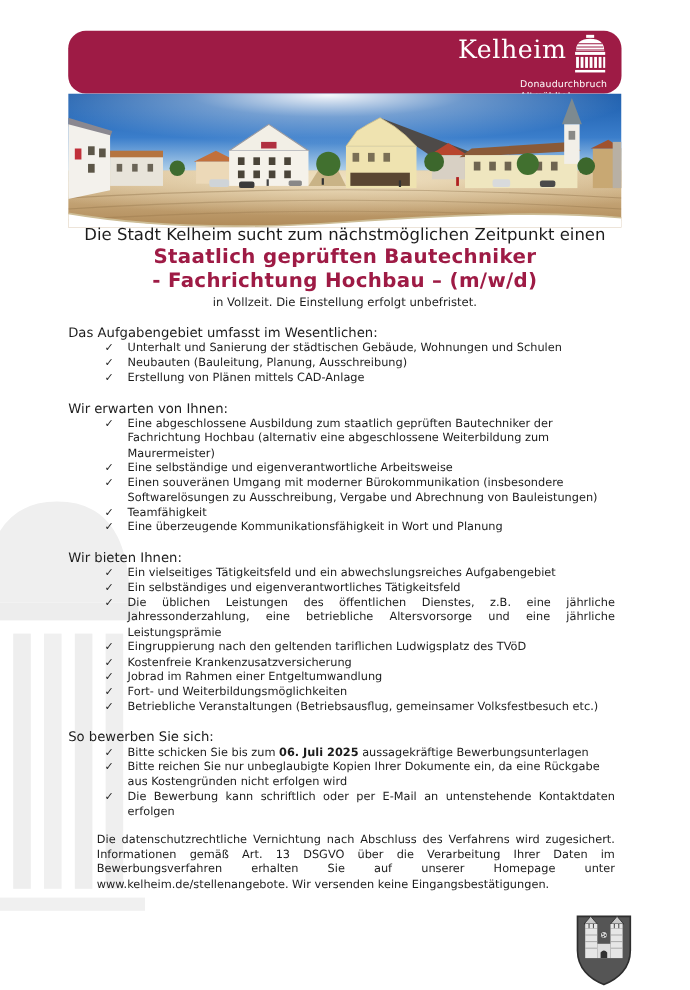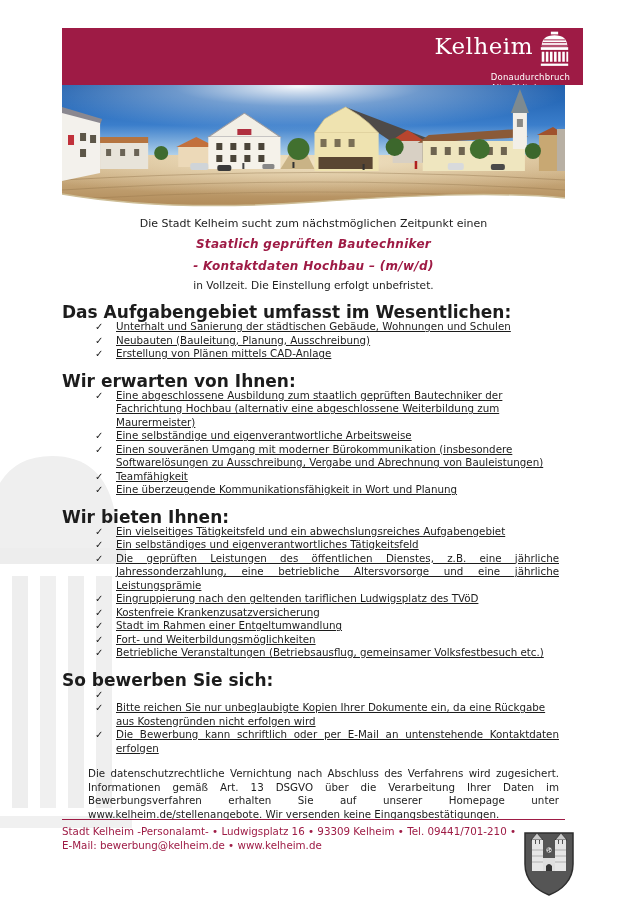--- a/index.html
+++ b/index.html
@@ -14,47 +14,48 @@
   }
   :root{
     --maroon:#9e1b45;
     --text:#1c1c1c;
   }
   .page{position:absolute;inset:0;}
   
   .watermark{position:absolute;left:-28px;top:430px;width:160px;height:410px;opacity:1;pointer-events:none;}
   
   .banner{
-    position:absolute;left:62px;right:44px;top:28px;height:57px;
+    position:absolute;left:62px;right:62px;top:28px;height:57px;
     background:var(--maroon);
+    border-radius:16px;
   }
   .logo{position:absolute;top:6px;right:13px;color:#fff;}
   .logo-main{display:flex;align-items:flex-start;justify-content:flex-end;}
   .logo-word{
     font-family:"DejaVu Serif","Liberation Serif",serif;
     font-size:23px;line-height:24px;letter-spacing:.5px;
   }
   .logo-ico{margin-left:6px;margin-top:-3px;}
   .logo-subs{font-size:8.5px;line-height:10.5px;margin-left:58px;margin-top:1px;letter-spacing:.2px;}
   
   .photo{position:absolute;left:62px;right:62px;top:85px;height:122px;}
   .photo svg{display:block;width:100%;height:100%;}
   
   .content{position:absolute;left:62px;right:62px;top:207px;}
   .center{text-align:center;}
-  .intro-line{font-size:11px;line-height:13px;margin-top:10px;}
+  .intro-line{font-size:15px;line-height:13px;}
   .job-title{
-    color:var(--maroon);font-weight:bold;font-size:12px;line-height:22px;
-    letter-spacing:.3px;margin-top:3px;font-style:italic;
+    color:var(--maroon);font-weight:bold;font-size:18px;line-height:22px;
+    letter-spacing:.3px;margin-top:3px;
   }
   .sub-line{font-size:10.6px;line-height:13px;margin-top:2px;}
-  .sec-heading{font-size:17px;font-weight:bold;margin:13px 0 1px 0;line-height:14px;}
+  .sec-heading{font-size:12px;font-weight:normal;margin:13px 0 1px 0;line-height:14px;}
   .item{display:flex;font-size:10.3px;line-height:13.5px;}
   .check{flex:none;width:21px;margin-left:33px;font-size:10px;color:#222;}
-  .itext{flex:1;padding-right:6px;text-decoration:underline;}
+  .itext{flex:1;padding-right:6px;}
   .justify{text-align:justify;}
   .privacy{
     font-size:10.3px;line-height:13.5px;margin:12px 6px 0 26px;text-align:justify;
   }
   
   .footer{
     position:absolute;left:62px;right:62px;top:819px;
     border-top:1.5px solid var(--maroon);
     color:var(--maroon);
     font-size:10.3px;line-height:14px;padding-top:4px;
@@ -217,21 +218,21 @@
       <rect x="180" y="78" width="2" height="6" fill="#444"></rect>
 
       <path d="M0,109 C70,121 150,124 250,117 C340,111 430,106 502,113 L502,122 L0,122 Z" fill="#ffffff"></path>
       <path d="M0,109 C70,121 150,124 250,117 C340,111 430,106 502,113" fill="none" stroke="#cdbd96" stroke-width="1.5"></path>
     </svg>
   </div>
 
   <div class="content">
     <div class="center intro-line">Die Stadt Kelheim sucht zum nächstmöglichen Zeitpunkt einen</div>
     <div class="center job-title">Staatlich geprüften Bautechniker</div>
-    <div class="center job-title" style="margin-top:0;">- Kontaktdaten Hochbau – (m/w/d)</div>
+    <div class="center job-title" style="margin-top:0;">- Fachrichtung Hochbau – (m/w/d)</div>
     <div class="center sub-line">in Vollzeit. Die Einstellung erfolgt unbefristet.</div>
 
     <div class="sec-heading">Das Aufgabengebiet umfasst im Wesentlichen:</div>
     <div class="item">
       <span class="check">✓</span>
       <span class="itext">Unterhalt und Sanierung der städtischen Gebäude, Wohnungen und Schulen</span>
     </div>
     <div class="item">
       <span class="check">✓</span>
       <span class="itext">Neubauten (Bauleitung, Planung, Ausschreibung)</span>
@@ -267,63 +268,60 @@
     <div class="item">
       <span class="check">✓</span>
       <span class="itext">Ein vielseitiges Tätigkeitsfeld und ein abwechslungsreiches Aufgabengebiet</span>
     </div>
     <div class="item">
       <span class="check">✓</span>
       <span class="itext">Ein selbständiges und eigenverantwortliches Tätigkeitsfeld</span>
     </div>
     <div class="item">
       <span class="check">✓</span>
-      <span class="itext justify">Die geprüften Leistungen des öffentlichen Dienstes, z.B. eine jährliche Jahressonderzahlung, eine betriebliche Altersvorsorge und eine jährliche Leistungsprämie</span>
+      <span class="itext justify">Die üblichen Leistungen des öffentlichen Dienstes, z.B. eine jährliche Jahressonderzahlung, eine betriebliche Altersvorsorge und eine jährliche Leistungsprämie</span>
     </div>
     <div class="item">
       <span class="check">✓</span>
       <span class="itext">Eingruppierung nach den geltenden tariflichen Ludwigsplatz des TVöD</span>
     </div>
     <div class="item">
       <span class="check">✓</span>
       <span class="itext">Kostenfreie Krankenzusatzversicherung</span>
     </div>
     <div class="item">
       <span class="check">✓</span>
-      <span class="itext">Stadt im Rahmen einer Entgeltumwandlung</span>
+      <span class="itext">Jobrad im Rahmen einer Entgeltumwandlung</span>
     </div>
     <div class="item">
       <span class="check">✓</span>
       <span class="itext">Fort- und Weiterbildungsmöglichkeiten</span>
     </div>
     <div class="item">
       <span class="check">✓</span>
       <span class="itext">Betriebliche Veranstaltungen (Betriebsausflug, gemeinsamer Volksfestbesuch etc.)</span>
     </div>
 
     <div class="sec-heading">So bewerben Sie sich:</div>
     <div class="item">
       <span class="check">✓</span>
+      <span class="itext"><span>Bitte schicken Sie bis zum </span><b>06. Juli 2025</b><span> aussagekräftige Bewerbungsunterlagen</span></span>
     </div>
     <div class="item">
       <span class="check">✓</span>
       <span class="itext">Bitte reichen Sie nur unbeglaubigte Kopien Ihrer Dokumente ein, da eine Rückgabe aus Kostengründen nicht erfolgen wird</span>
     </div>
     <div class="item">
       <span class="check">✓</span>
       <span class="itext justify">Die Bewerbung kann schriftlich oder per E-Mail an untenstehende Kontaktdaten erfolgen</span>
     </div>
 
     <div class="privacy">Die datenschutzrechtliche Vernichtung nach Abschluss des Verfahrens wird zugesichert. Informationen gemäß Art. 13 DSGVO über die Verarbeitung Ihrer Daten im Bewerbungsverfahren erhalten Sie auf unserer Homepage unter www.kelheim.de/stellenangebote. Wir versenden keine Eingangsbestätigungen.</div>
   </div>
 
-  <div class="footer">
-    <div>Stadt Kelheim -Personalamt- • Ludwigsplatz 16 • 93309 Kelheim • Tel. 09441/701-210 •</div>
-    <div>E-Mail: bewerbung@kelheim.de • www.kelheim.de</div>
-  </div>
 
   <div class="coat">
     <svg viewBox="0 0 54 66" width="56" height="66">
       <path d="M3,2 H51 V33 C51,49 40,59 27,64 C14,59 3,49 3,33 Z" fill="#555555" stroke="#2e2e2e" stroke-width="1.5"></path>
 
       <polygon points="9,9 15,2 21,9" fill="#c8c8c8" stroke="#2e2e2e" stroke-width="0.8"></polygon>
       <rect x="10" y="9" width="3" height="4" fill="#e6e6e6"></rect>
       <rect x="14" y="9" width="3" height="4" fill="#e6e6e6"></rect>
       <rect x="18" y="9" width="3" height="4" fill="#e6e6e6"></rect>
       <rect x="10" y="13" width="11" height="27" fill="#e6e6e6"></rect>

